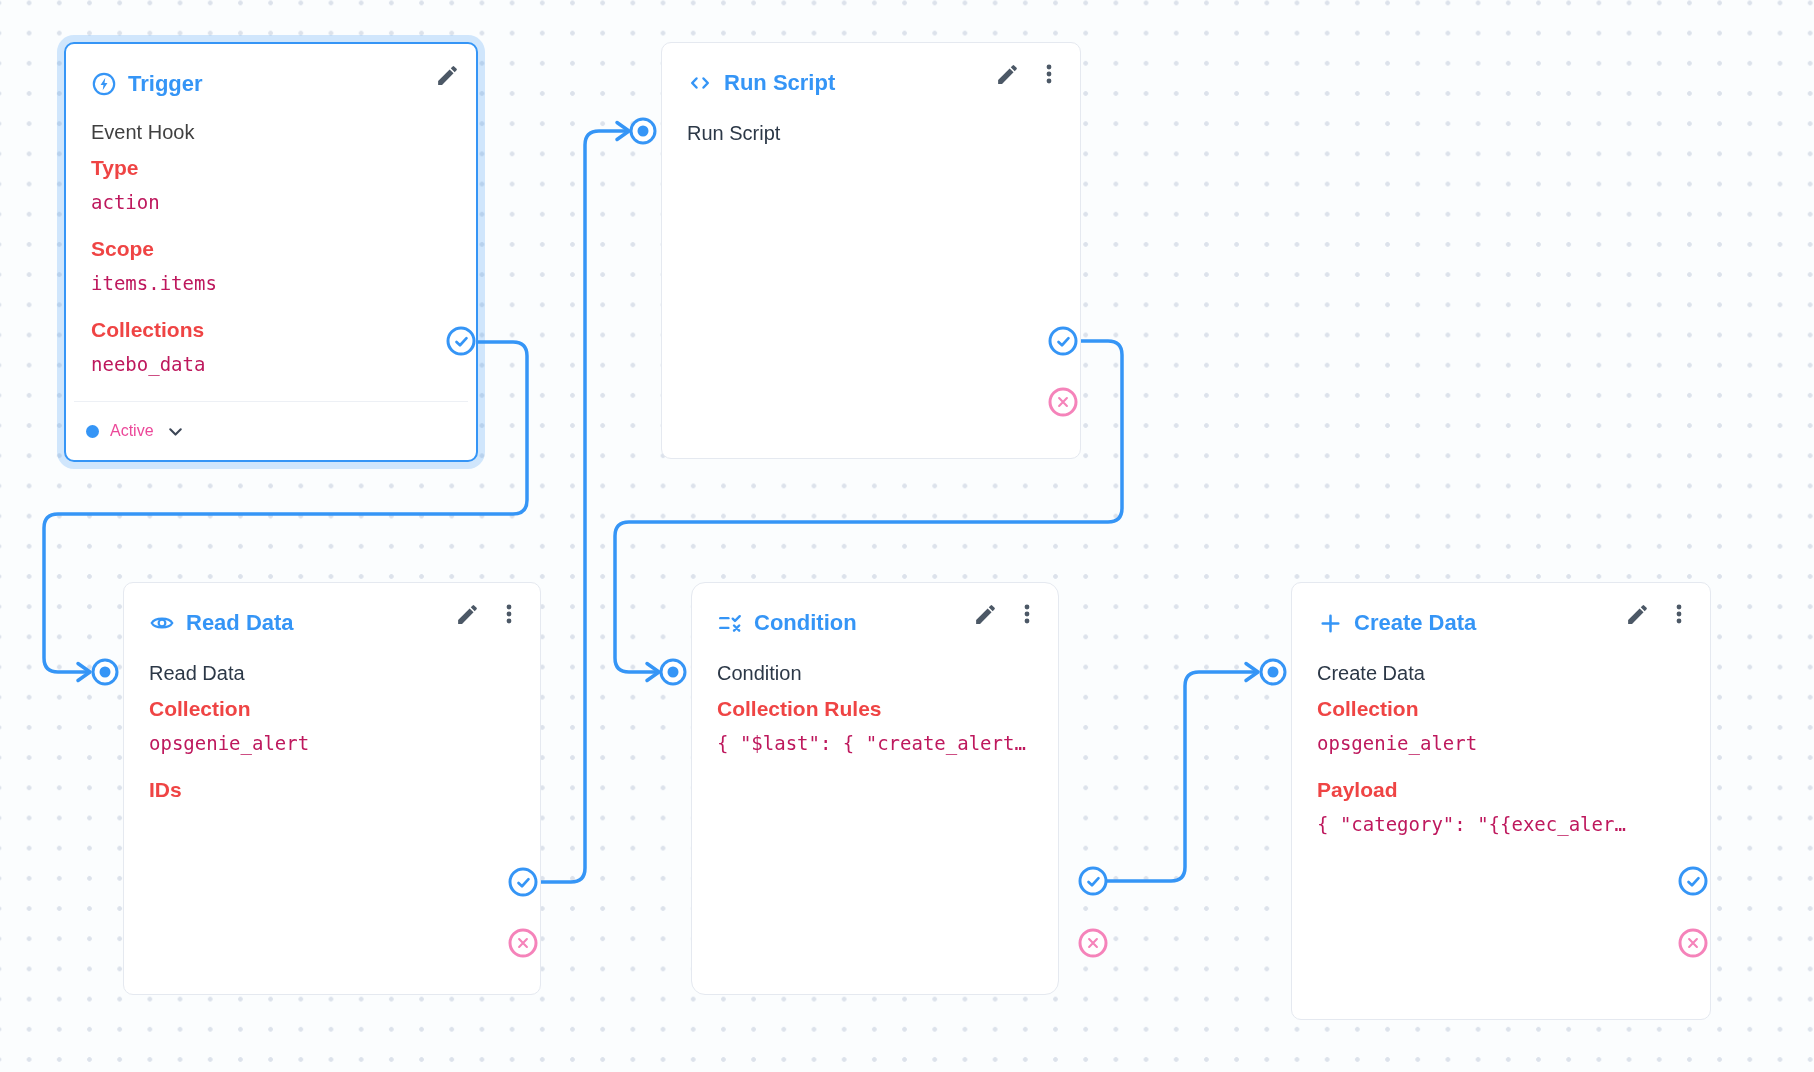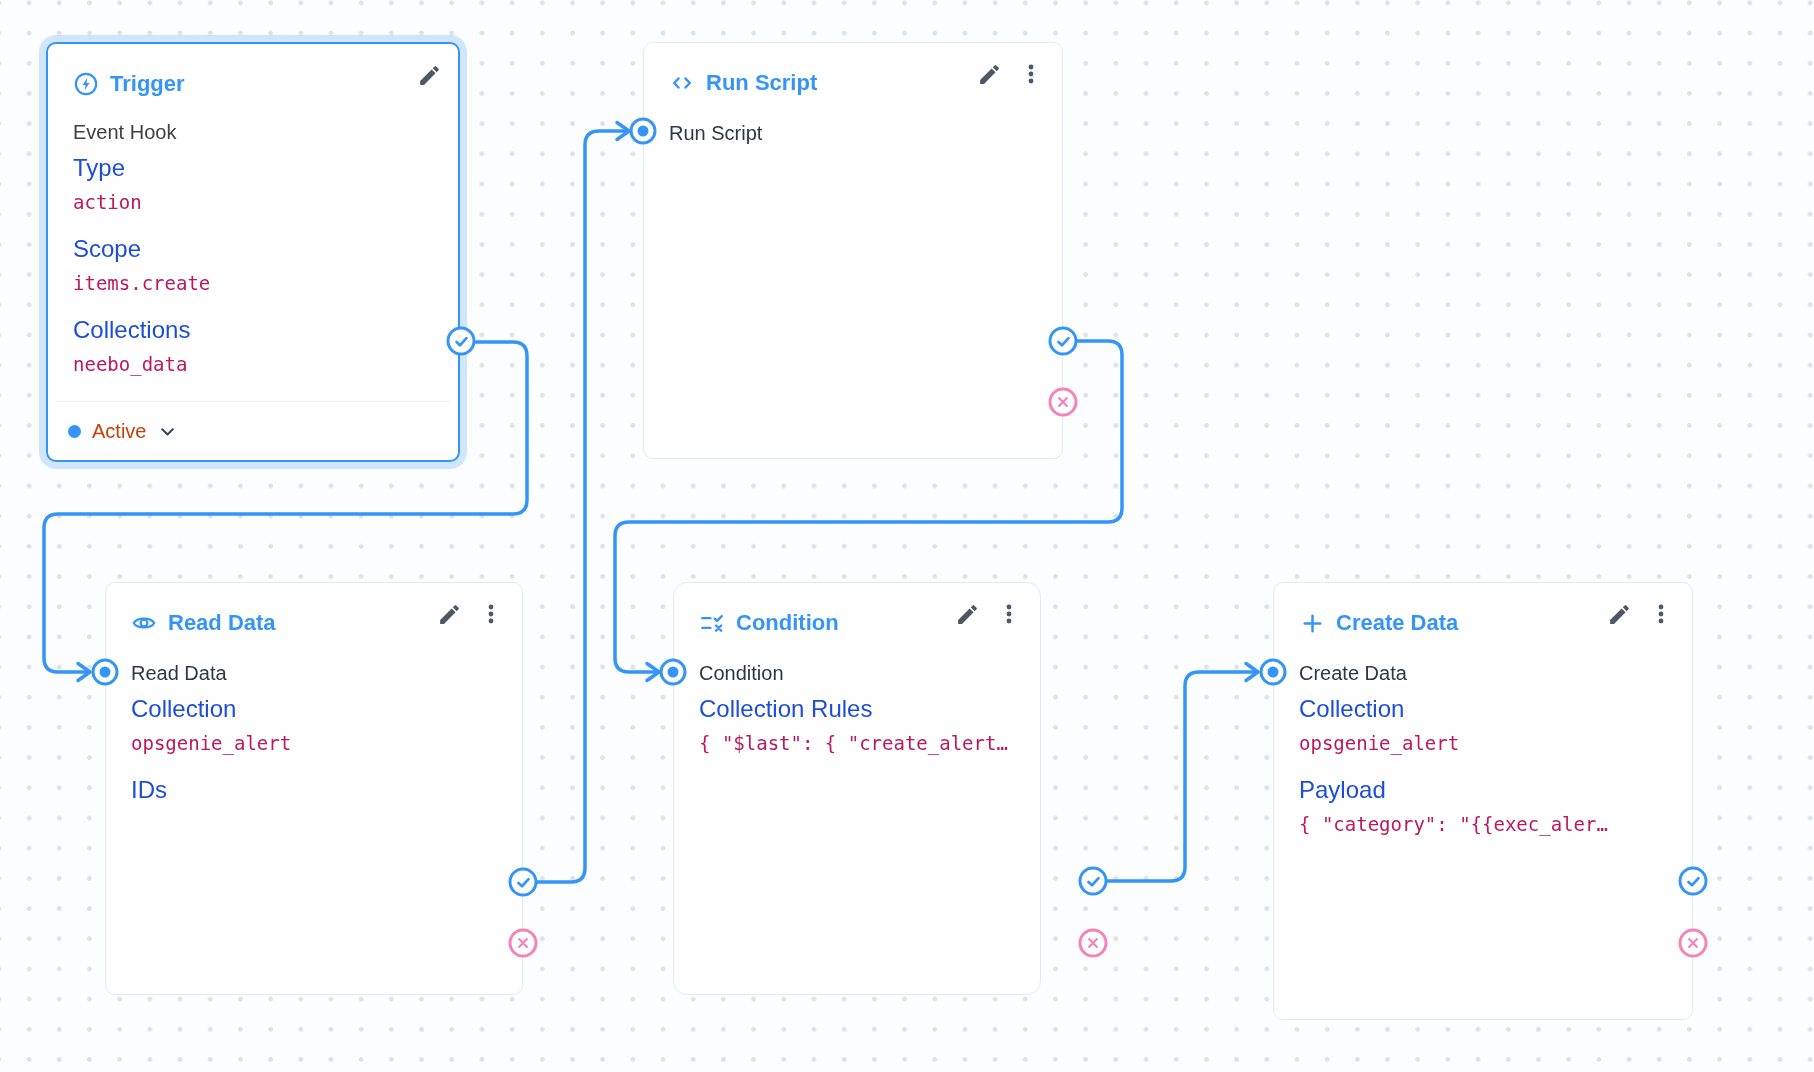--- a/index.html
+++ b/index.html
@@ -7,38 +7,38 @@
     position:relative;width:1814px;height:1072px;overflow:hidden;
     background-color:#fbfdfe;
     background-image:radial-gradient(circle,#dce2eb 2px,transparent 2.6px);
     background-size:30.2px 30.2px;background-position:14px 18px;
     font-family:"Liberation Sans",sans-serif;
   }
   .wires{position:absolute;left:0;top:0;z-index:1;}
   .wire{stroke:#3595f6;stroke-width:3.5;fill:none;stroke-linecap:round;stroke-linejoin:round;}
   .card{
     position:absolute;background:#ffffff;border:1px solid #e5e9f0;border-radius:10px;
-    box-sizing:border-box;z-index:2;
+    box-sizing:border-box;z-index:2;margin-left:18px;
   }
   .card.selected{border:2px solid #3595f6;box-shadow:0 0 0 7px rgba(53,149,246,0.22);}
   .card-head{display:flex;align-items:center;gap:11px;padding:20px 26px 0 25px;height:40px;}
   .node-title{color:#3595f6;font-weight:700;font-size:22px;white-space:nowrap;}
   .node-icon{width:26px;height:26px;flex:0 0 auto;display:flex;align-items:center;justify-content:center;}
   .head-actions{position:absolute;top:18px;right:18px;display:flex;gap:16px;align-items:center;}
   .icon-btn{width:26px;height:26px;background:none;border:none;padding:0;cursor:pointer;display:flex;align-items:center;justify-content:center;}
   .card-body{padding:0 26px 0 25px;}
   .sub{font-size:20px;color:#404040;line-height:36px;margin-top:10px;white-space:nowrap;}
   .input-label{font-size:20px;color:#2c3847;line-height:36px;margin-top:12px;white-space:nowrap;}
-  .lbl{font-size:24px;font-weight:400;color:#1d4ed8;line-height:36px;white-space:nowrap;}
+  .lbl{font-size:21px;font-weight:700;color:#ef4444;line-height:36px;white-space:nowrap;}
   .mono{font-family:"DejaVu Sans Mono",monospace;font-size:19px;color:#be185d;line-height:33px;white-space:nowrap;overflow:hidden;}
   .group{margin-top:12px;}
   .status-wrap{position:absolute;bottom:0;left:8px;right:8px;height:58px;border-top:1px solid #edf0f5;
     display:flex;align-items:center;gap:11px;padding:0 0 0 12px;cursor:pointer;}
   .status-dot{width:13px;height:13px;border-radius:50%;background:#3595f6;flex:0 0 auto;}
-  .status-text{font-size:20px;color:#c2410c;font-weight:500;}
+  .status-text{font-size:16px;color:#ec4899;font-weight:500;}
   .connector{position:absolute;transform:translate(-50%,-50%);border-radius:50%;background:#fff;
     display:flex;align-items:center;justify-content:center;box-sizing:border-box;z-index:3;}
   .conn-in{width:27px;height:27px;border:3px solid #3595f6;}
   .conn-in .dot{width:11px;height:11px;border-radius:50%;background:#3595f6;}
   .conn-ok{width:29px;height:29px;border:3px solid #3595f6;}
   .conn-err{width:29px;height:29px;border:3px solid #f583ba;}
 </style>
 </head>
 <body>
 
@@ -71,21 +71,21 @@
           <path fill="#4c5866" d="M3 17.25 V21 h3.75 L17.81 9.94 l-3.75 -3.75 Z M20.71 7.04 a1 1 0 0 0 0 -1.41 L18.37 3.29 a1 1 0 0 0 -1.41 0 l-1.83 1.83 3.75 3.75 Z"></path>
         </svg>
       </button>
     </div>
     <div class="card-body">
       <div class="sub">Event Hook</div>
       <div class="lbl">Type</div>
       <div class="mono">action</div>
       <div class="group">
         <div class="lbl">Scope</div>
-        <div class="mono">items.create</div>
+        <div class="mono">items.items</div>
       </div>
       <div class="group">
         <div class="lbl">Collections</div>
         <div class="mono">neebo_data</div>
       </div>
     </div>
     <div class="status-wrap">
       <span class="status-dot"></span>
       <span class="status-text">Active</span>
       <span style="display:flex;">

